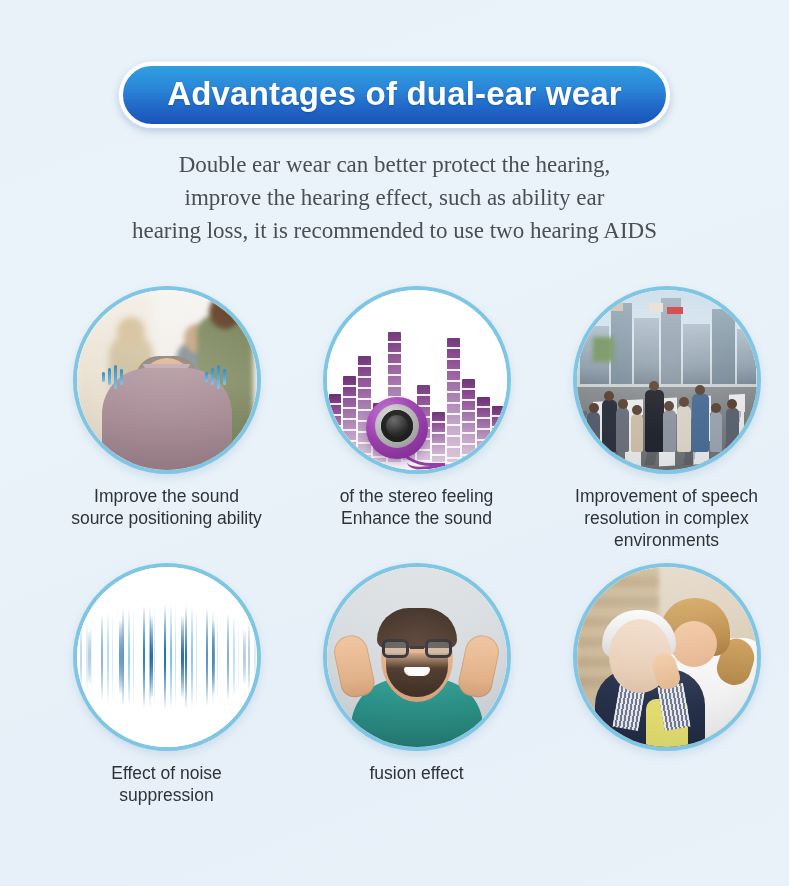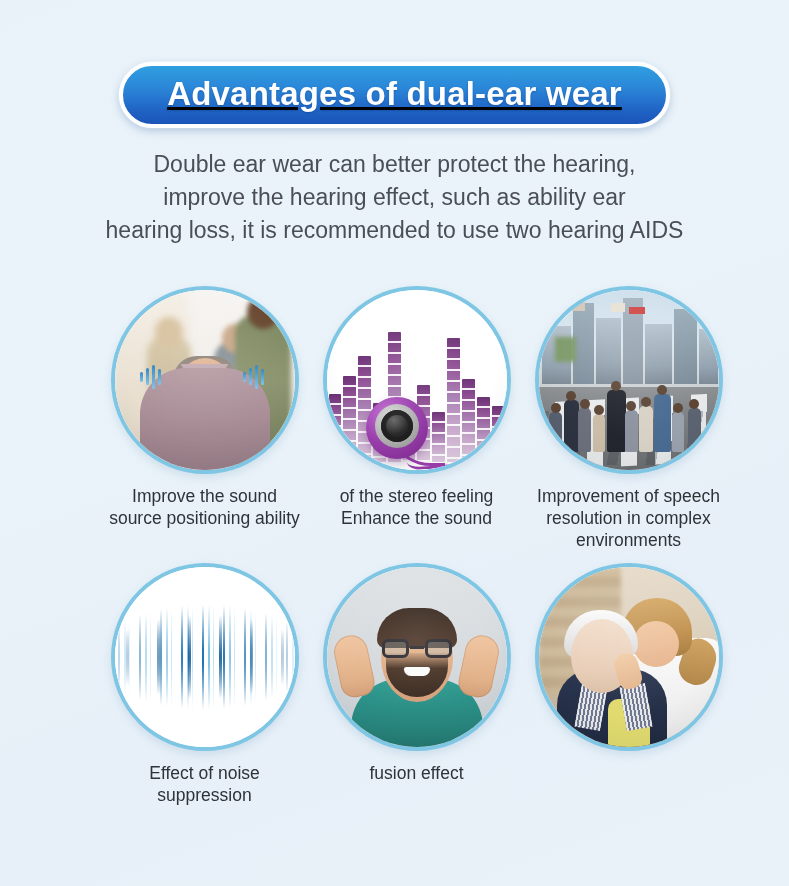--- a/index.html
+++ b/index.html
@@ -24,21 +24,20 @@
   }
 
   
   .title-wrap {
     position: absolute;
     top: 62px;
     left: 0;
     width: 789px;
     display: flex;
     justify-content: center;
-    text-decoration: underline;
   }
 
   .title-pill {
     position: relative;
     padding: 11px 44px 14px 44px;
     border-radius: 999px;
     background: linear-gradient(180deg, #2f9fe0 0%, #2b86d8 38%, #1f62c4 78%, #1b54b8 100%);
     border: 4px solid #ffffff;
     box-shadow: 0 3px 9px rgba(40,90,160,0.28),
                 0 0 0 1px rgba(255,255,255,0.55);
@@ -58,36 +57,37 @@
   .subtitle {
     position: absolute;
     top: 148px;
     left: 0;
     width: 789px;
     text-align: center;
     color: #4a4f55;
     font-size: 23px;
     line-height: 33px;
   }
-  .subtitle div { white-space: nowrap; }
+  .subtitle div { white-space: nowrap; font-family: Liberation Serif, serif; }
 
   
   .grid {
     position: absolute;
     top: 286px;
     left: 0;
     width: 789px;
     display: flex;
     flex-direction: column;
     gap: 12px;
   }
 
   .row {
     display: flex;
     justify-content: center;
+    gap: 38px;
     padding-left: 44px;
   }
 
   .cell {
     width: 212px;
     display: flex;
     flex-direction: column;
     align-items: center;
   }
 

